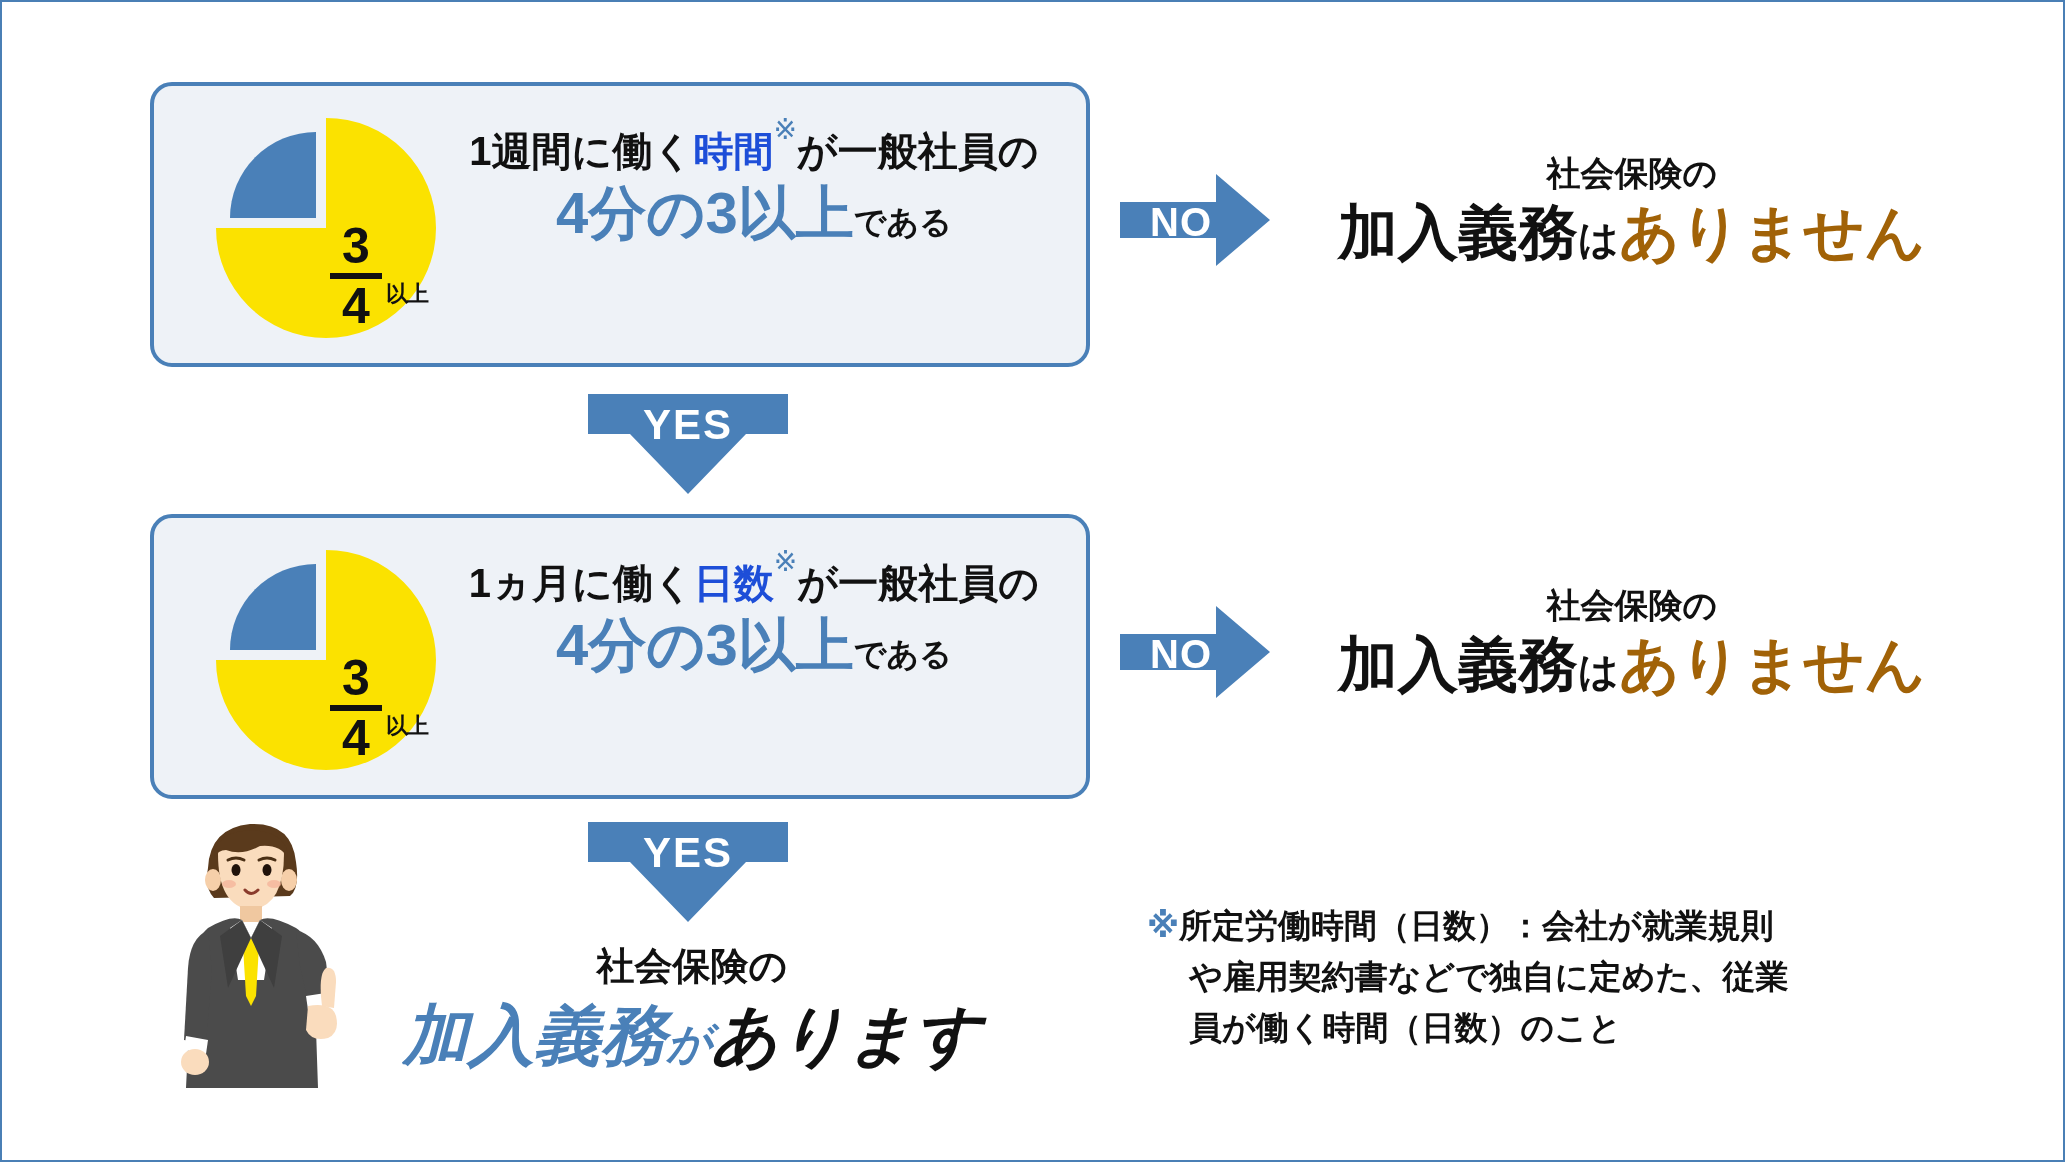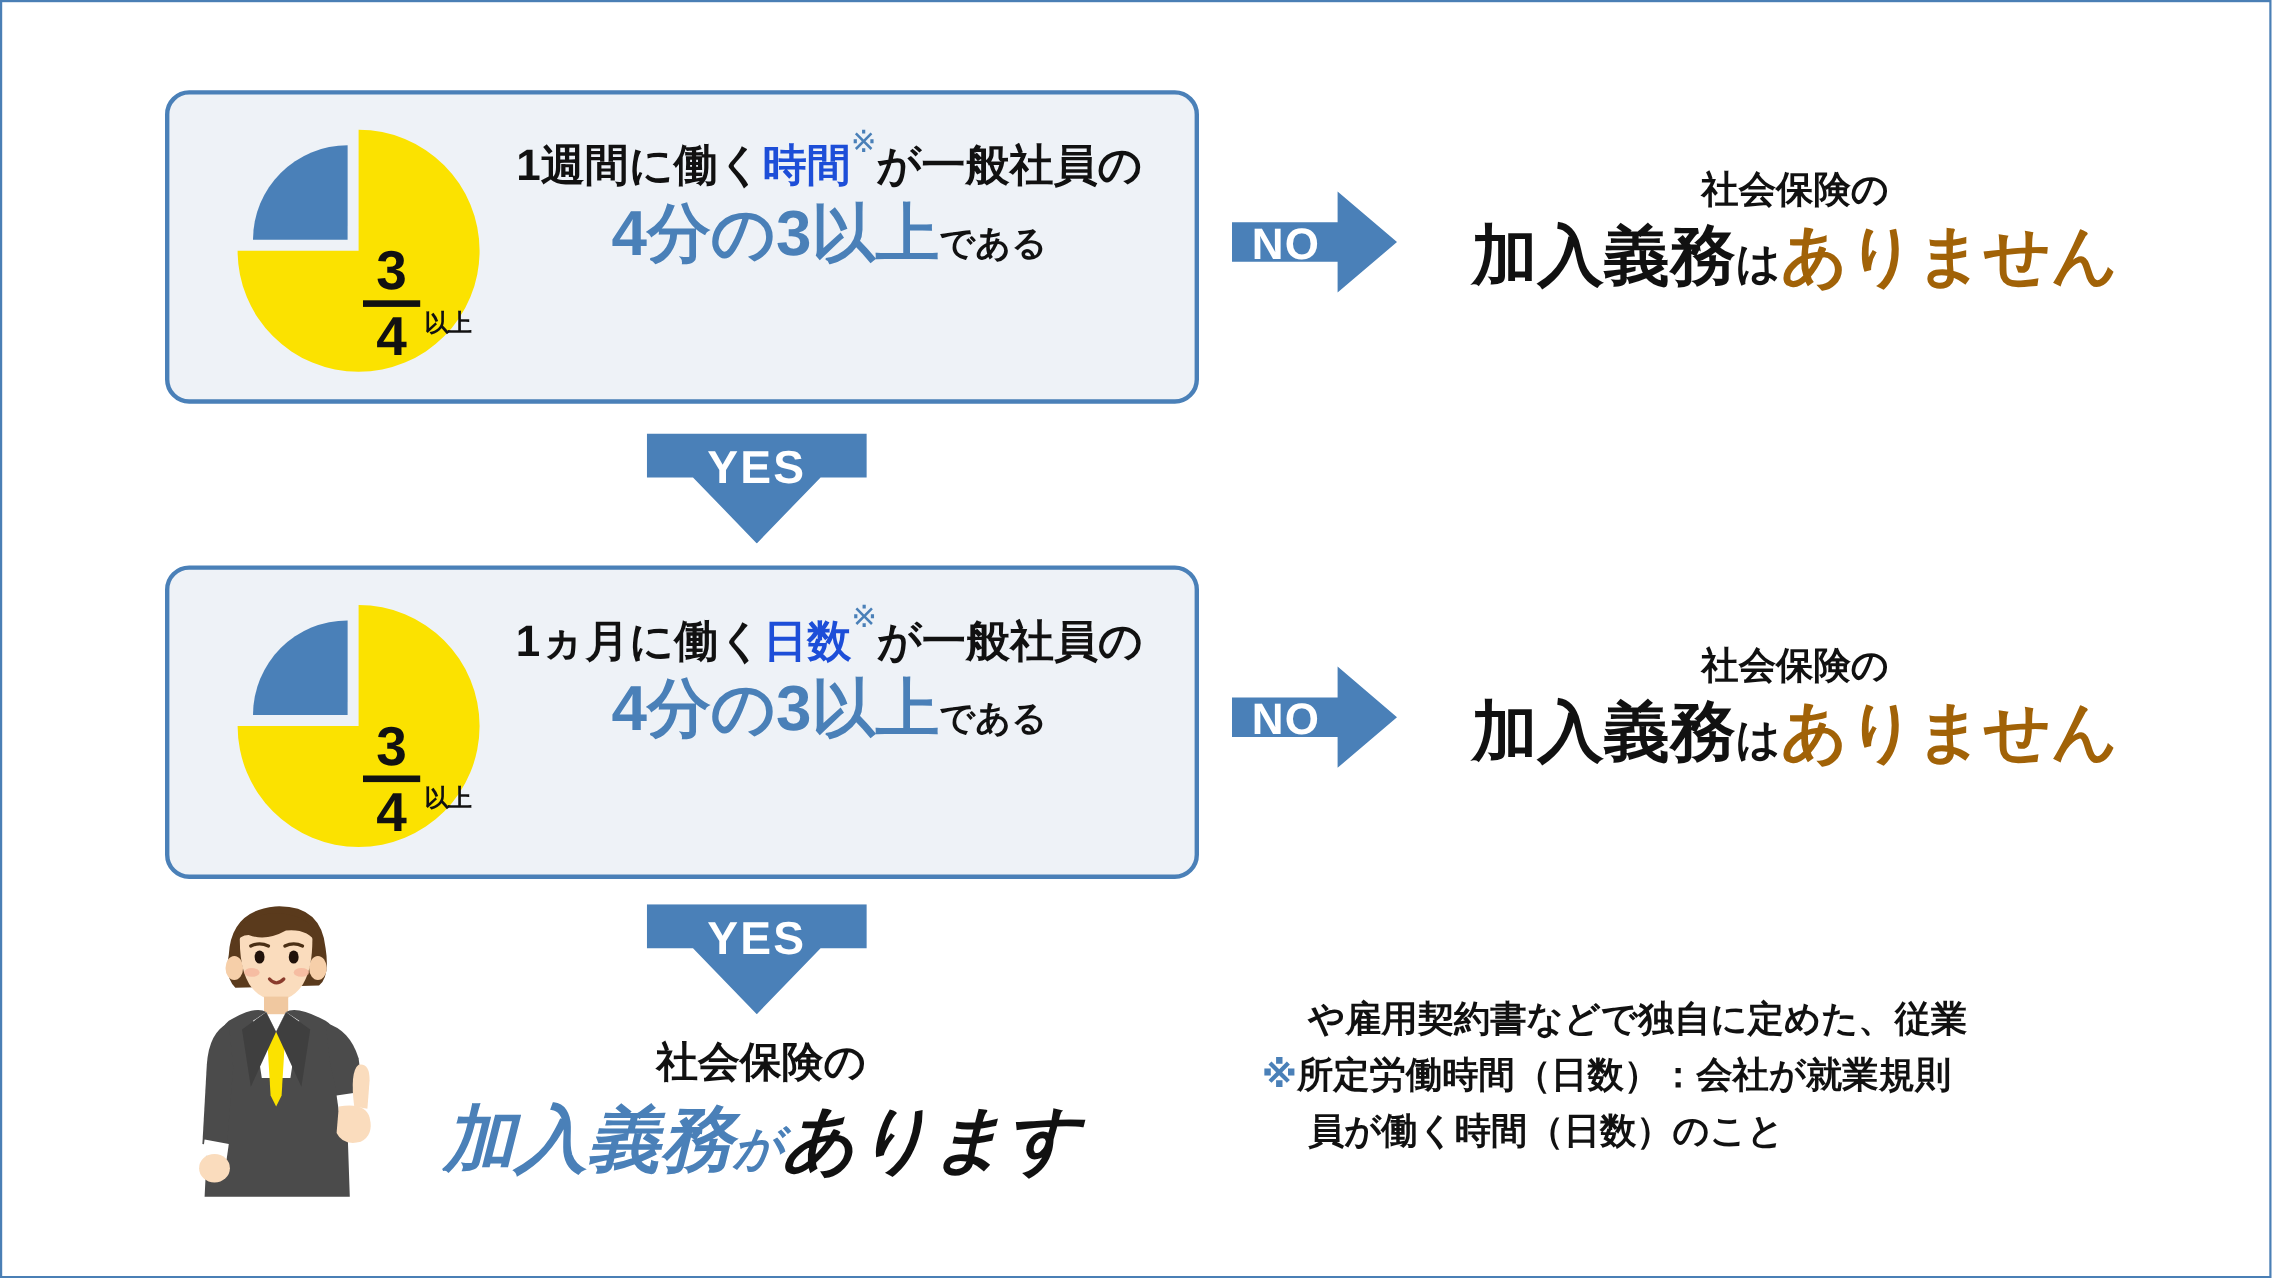--- a/index.html
+++ b/index.html
@@ -105,21 +105,21 @@
 
   
   .no-arrow{
     position:absolute;
     width:150px;height:96px;
   }
   #no-arrow-1{ left:1118px; top:170px; }
   #no-arrow-2{ left:1118px; top:602px; }
   .no-arrow .label{
     position:absolute;
-    left:6px; top:30px;
+    left:18px; top:30px;
     width:86px;
     text-align:center;
     color:#ffffff;
     font-size:40px;
     font-weight:bold;
     letter-spacing:1px;
     line-height:1;
   }
 
   
@@ -367,20 +367,20 @@
   </div>
 
   <div id="final-answer">
     <div class="small">社会保険の</div>
     <div class="big">
       <span class="p">加入義務</span><span class="tiny">が</span><span>あります</span>
     </div>
   </div>
 
   <div id="footnote">
-    <div class="fn-line fn-indent">や雇用契約書などで独自に定めた、従業</div>
     <div class="fn-line">
       <span class="mk">※</span><span>所定労働時間（日数）：会社が就業規則</span>
     </div>
+    <div class="fn-line fn-indent">や雇用契約書などで独自に定めた、従業</div>
     <div class="fn-line fn-indent">員が働く時間（日数）のこと</div>
   </div>
 
 </div>
 
 </body></html>

